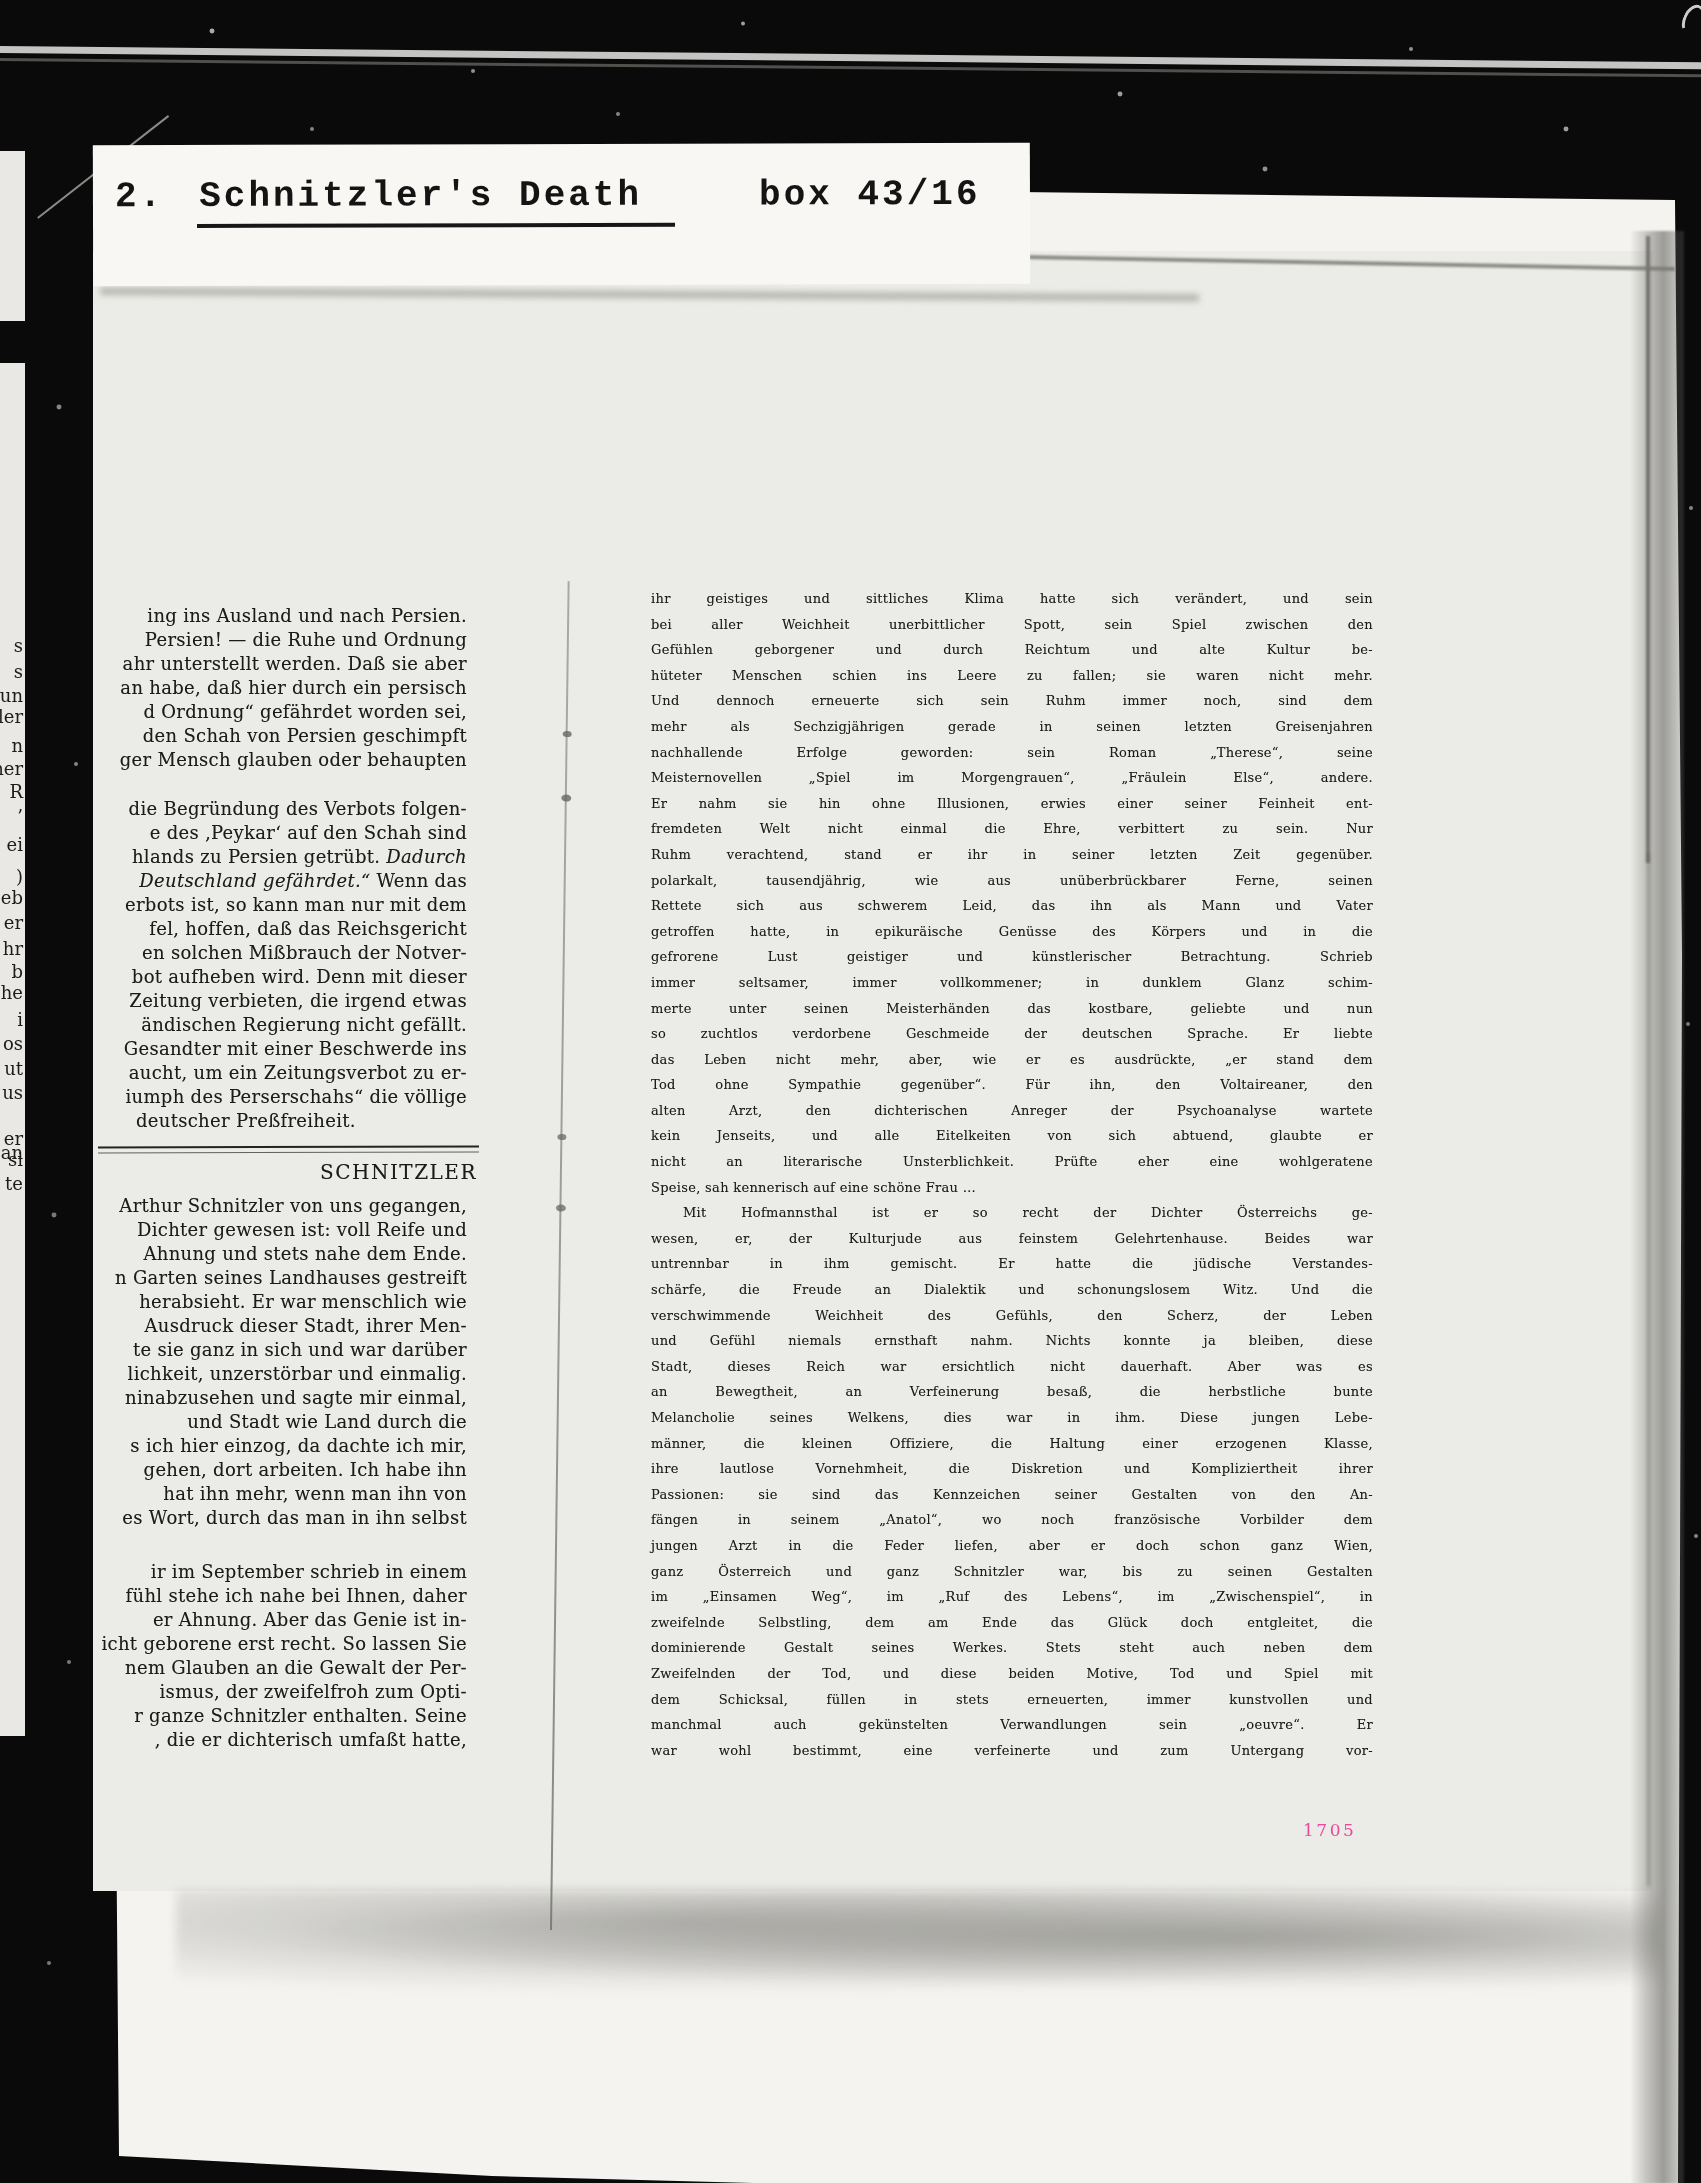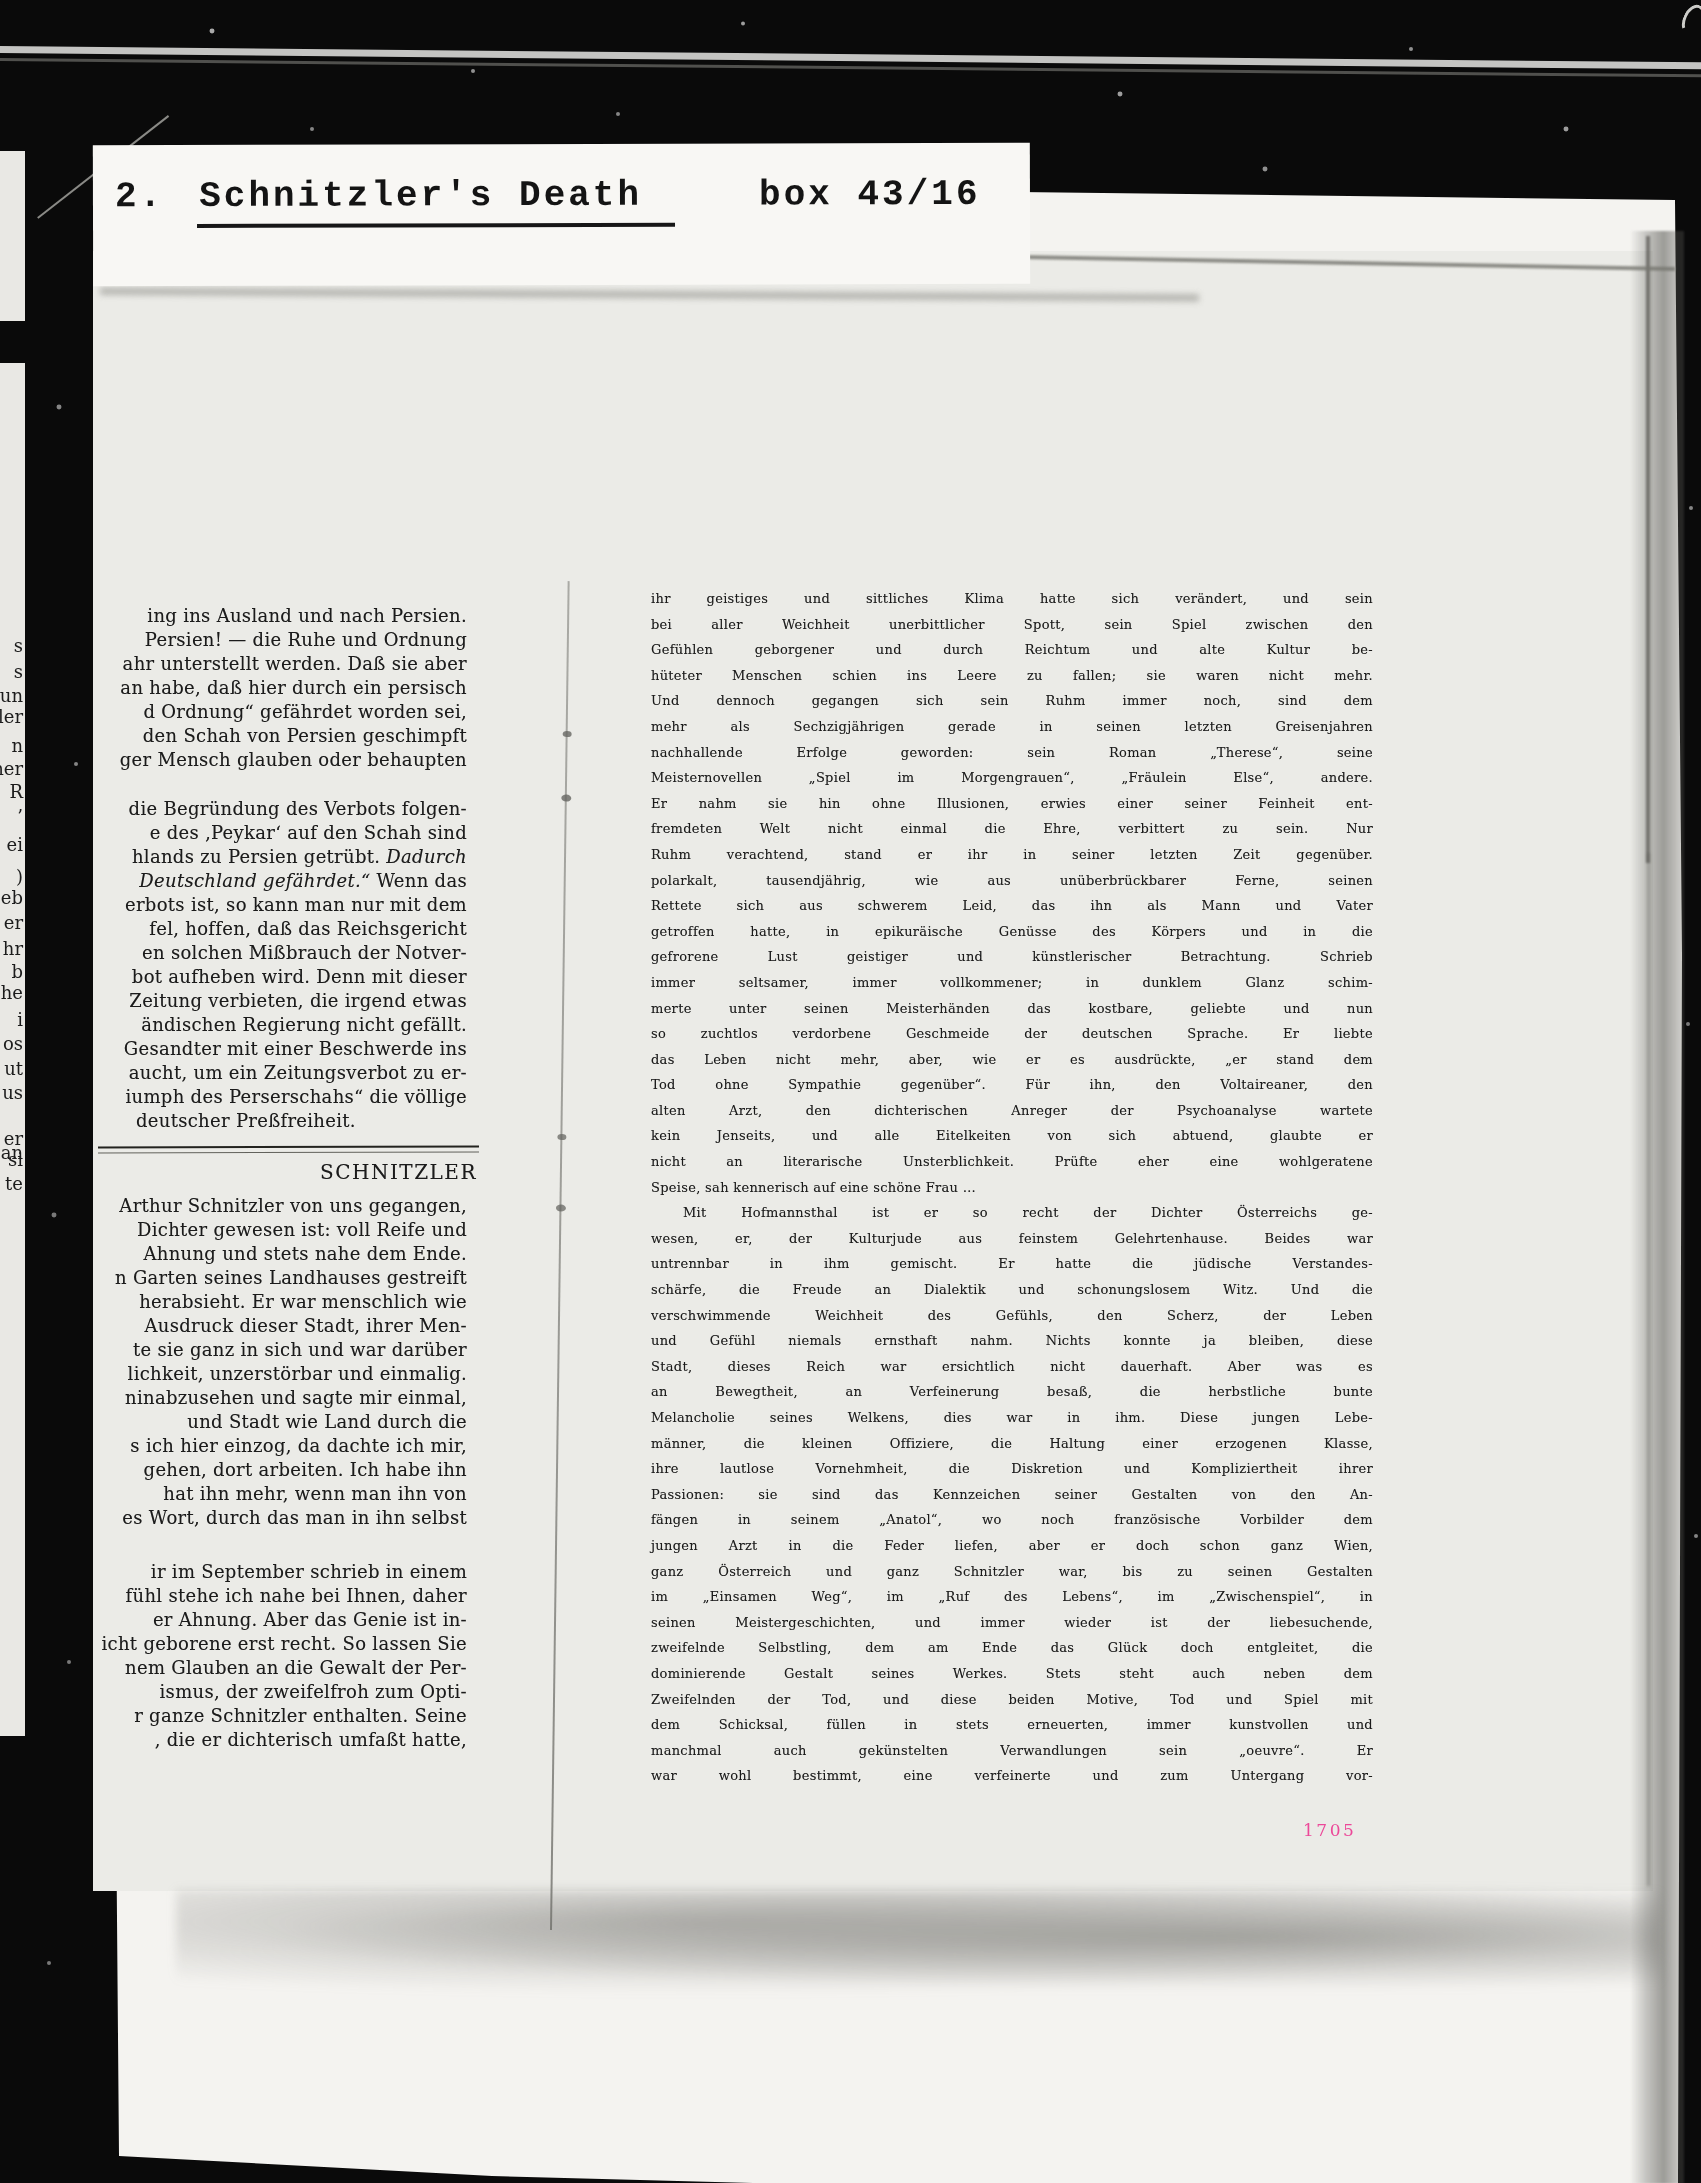--- a/index.html
+++ b/index.html
@@ -292,21 +292,21 @@
       </div>
     </div>
 </div>
 
 <div class="col-right">
   <div class="para">
       <div class="rline"><span>ihr geistiges und sittliches Klima hatte sich verändert, und sein</span></div>
       <div class="rline"><span>bei aller Weichheit unerbittlicher Spott, sein Spiel zwischen den</span></div>
       <div class="rline"><span>Gefühlen geborgener und durch Reichtum und alte Kultur be-</span></div>
       <div class="rline"><span>hüteter Menschen schien ins Leere zu fallen; sie waren nicht mehr.</span></div>
-      <div class="rline"><span>Und dennoch gegangen sich sein Ruhm immer noch, sind dem</span></div>
+      <div class="rline"><span>Und dennoch erneuerte sich sein Ruhm immer noch, sind dem</span></div>
       <div class="rline"><span>mehr als Sechzigjährigen gerade in seinen letzten Greisenjahren</span></div>
       <div class="rline"><span>nachhallende Erfolge geworden: sein Roman „Therese“, seine</span></div>
       <div class="rline"><span>Meisternovellen „Spiel im Morgengrauen“, „Fräulein Else“, andere.</span></div>
       <div class="rline"><span>Er nahm sie hin ohne Illusionen, erwies einer seiner Feinheit ent-</span></div>
       <div class="rline"><span>fremdeten Welt nicht einmal die Ehre, verbittert zu sein. Nur</span></div>
       <div class="rline"><span>Ruhm verachtend, stand er ihr in seiner letzten Zeit gegenüber.</span></div>
       <div class="rline"><span>polarkalt, tausendjährig, wie aus unüberbrückbarer Ferne, seinen</span></div>
       <div class="rline"><span>Rettete sich aus schwerem Leid, das ihn als Mann und Vater</span></div>
       <div class="rline"><span>getroffen hatte, in epikuräische Genüsse des Körpers und in die</span></div>
       <div class="rline"><span>gefrorene Lust geistiger und künstlerischer Betrachtung. Schrieb</span></div>
@@ -330,21 +330,20 @@
       <div class="rline"><span>Stadt, dieses Reich war ersichtlich nicht dauerhaft. Aber was es</span></div>
       <div class="rline"><span>an Bewegtheit, an Verfeinerung besaß, die herbstliche bunte</span></div>
       <div class="rline"><span>Melancholie seines Welkens, dies war in ihm. Diese jungen Lebe-</span></div>
       <div class="rline"><span>männer, die kleinen Offiziere, die Haltung einer erzogenen Klasse,</span></div>
       <div class="rline"><span>ihre lautlose Vornehmheit, die Diskretion und Kompliziertheit ihrer</span></div>
       <div class="rline"><span>Passionen: sie sind das Kennzeichen seiner Gestalten von den An-</span></div>
       <div class="rline"><span>fängen in seinem „Anatol“, wo noch französische Vorbilder dem</span></div>
       <div class="rline"><span>jungen Arzt in die Feder liefen, aber er doch schon ganz Wien,</span></div>
       <div class="rline"><span>ganz Österreich und ganz Schnitzler war, bis zu seinen Gestalten</span></div>
       <div class="rline"><span>im „Einsamen Weg“, im „Ruf des Lebens“, im „Zwischenspiel“, in</span></div>
-      <div class="rline"><span>seinen Meistergeschichten, und immer wieder ist der liebesuchende,</span></div>
       <div class="rline"><span>zweifelnde Selbstling, dem am Ende das Glück doch entgleitet, die</span></div>
       <div class="rline"><span>dominierende Gestalt seines Werkes. Stets steht auch neben dem</span></div>
       <div class="rline"><span>Zweifelnden der Tod, und diese beiden Motive, Tod und Spiel mit</span></div>
       <div class="rline"><span>dem Schicksal, füllen in stets erneuerten, immer kunstvollen und</span></div>
       <div class="rline"><span>manchmal auch gekünstelten Verwandlungen sein „oeuvre“. Er</span></div>
       <div class="rline"><span>war wohl bestimmt, eine verfeinerte und zum Untergang vor-</span></div>
     </div>
 </div>
 
 <div class="page-number">1705</div>

